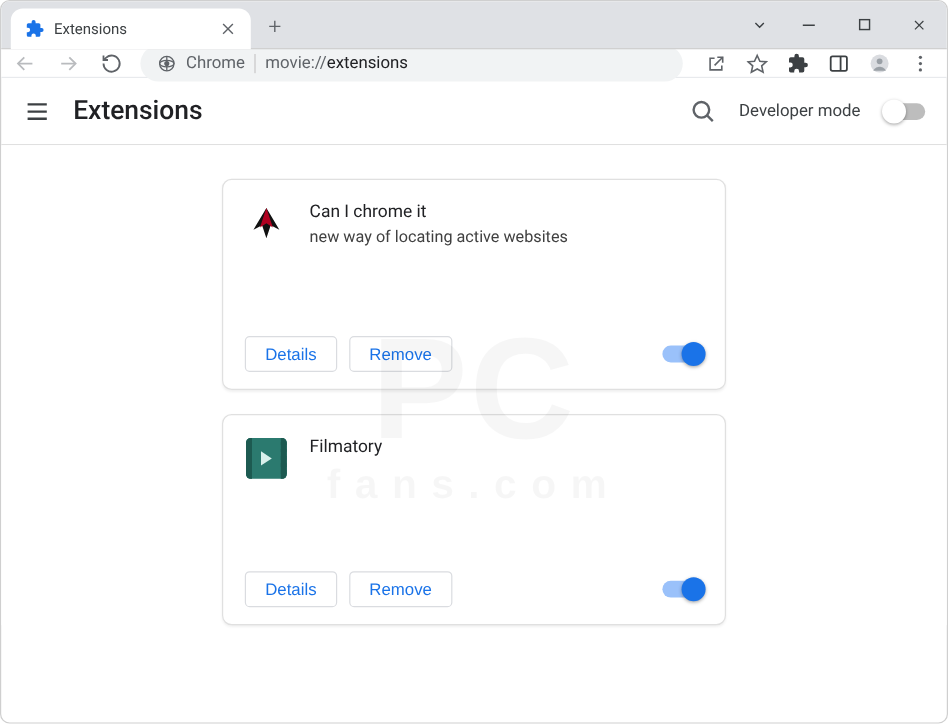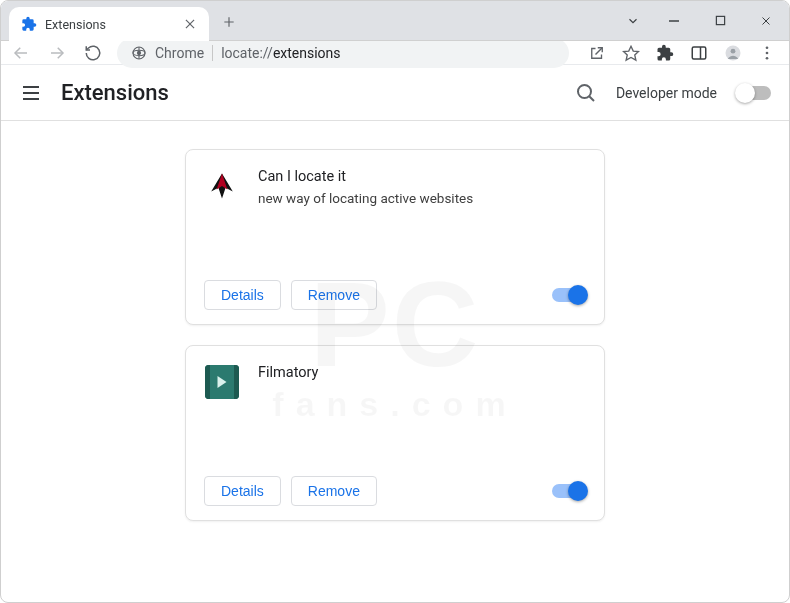--- a/index.html
+++ b/index.html
@@ -266,21 +266,21 @@
     <span>
       <svg width="16" height="16" viewBox="0 0 24 24" fill="#5f6368">
           <circle cx="12" cy="12" r="9" fill="none" stroke="#5f6368" stroke-width="1.6"></circle>
           <circle cx="12" cy="12" r="3.2"></circle>
           <line x1="12" y1="3" x2="12" y2="21" stroke="#5f6368" stroke-width="1.6"></line>
           <ellipse cx="12" cy="12" rx="9" ry="4" fill="none" stroke="#5f6368" stroke-width="1.6"></ellipse>
         </svg>
     </span>
     <span class="chip">Chrome</span>
     <span class="sep"></span>
-    <span><span class="chip">locate://</span><span class="url-path">extensions</span></span>
+    <span><span class="chip">movie://</span><span class="url-path">extensions</span></span>
   </div>
 
   <div class="right-icons">
     <div class="tbtn">
       <svg viewBox="0 0 24 24" fill="none" stroke="#5f6368" stroke-width="1.8">
           <path d="M13 5l6 0 0 6"></path>
           <path d="M19 5l-9 9"></path>
           <path d="M18 14v5H5V6h5"></path>
         </svg>
     </div>
@@ -342,21 +342,21 @@
 
   <div class="card">
     <div class="card-top">
       <div class="ext-icon">
         <svg viewBox="0 0 40 40" width="36" height="36">
           <path d="M20 6 L8 26 L16 22 L20 34 L24 22 L32 26 Z" fill="#111"></path>
           <path d="M20 6 L14 24 L20 20 L26 24 Z" fill="#b00020"></path>
         </svg>
       </div>
       <div class="ext-meta">
-        <div class="ext-name">Can I locate it</div>
+        <div class="ext-name">Can I chrome it</div>
         <div class="ext-desc">new way of locating active websites</div>
       </div>
     </div>
     <div class="card-bottom">
       <button class="chipbtn">Details</button>
       <button class="chipbtn">Remove</button>
       <div class="spacer"></div>
       <div class="toggle on">
           <div class="tknob"></div>
         </div>

